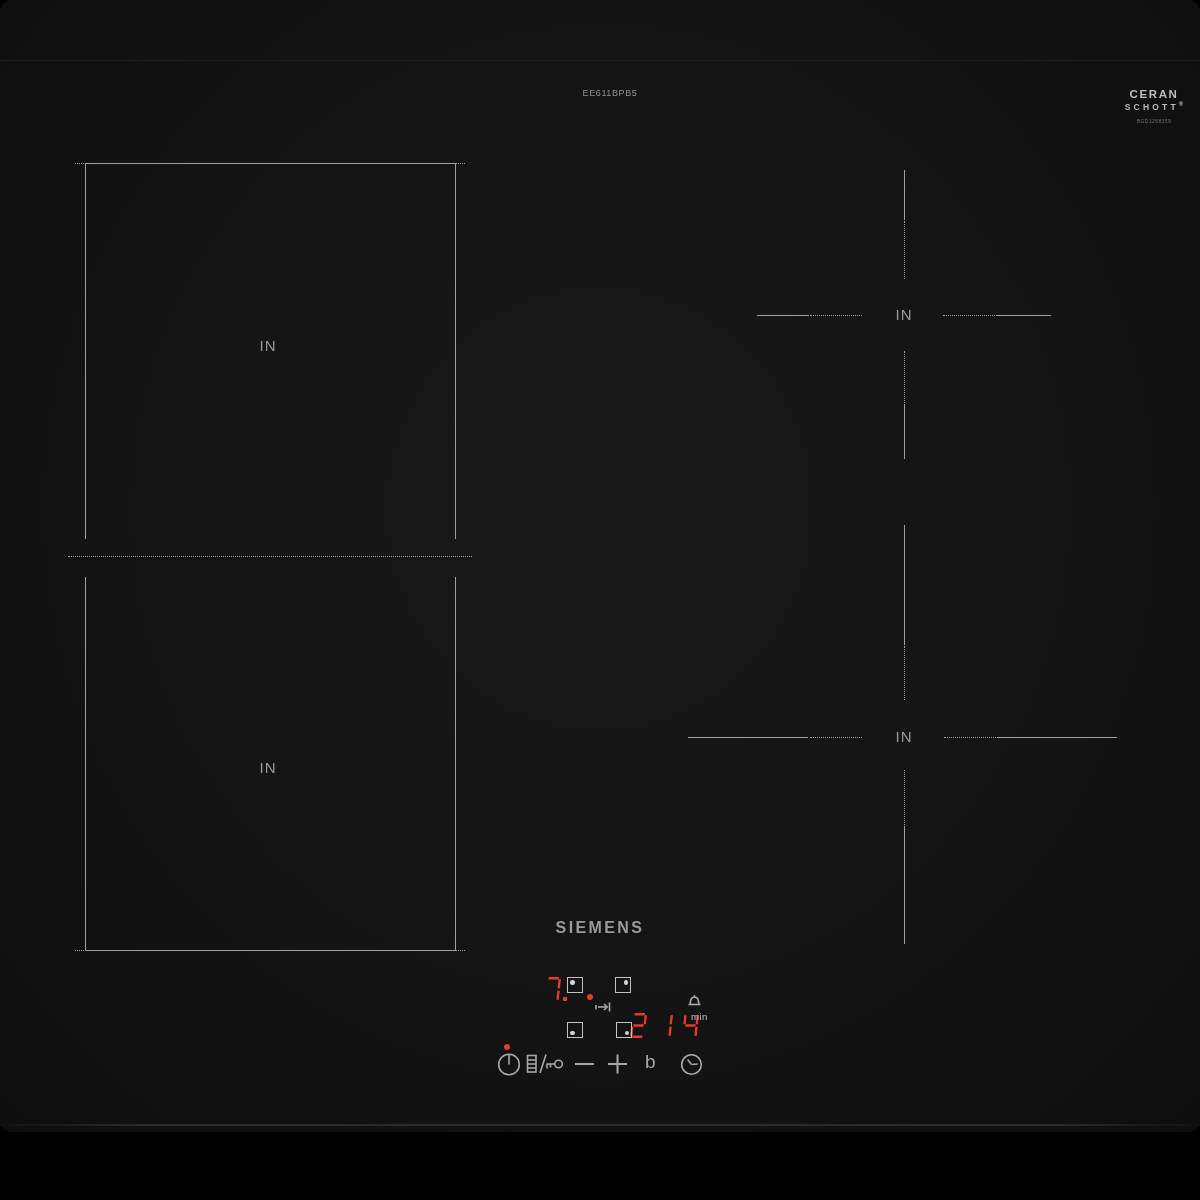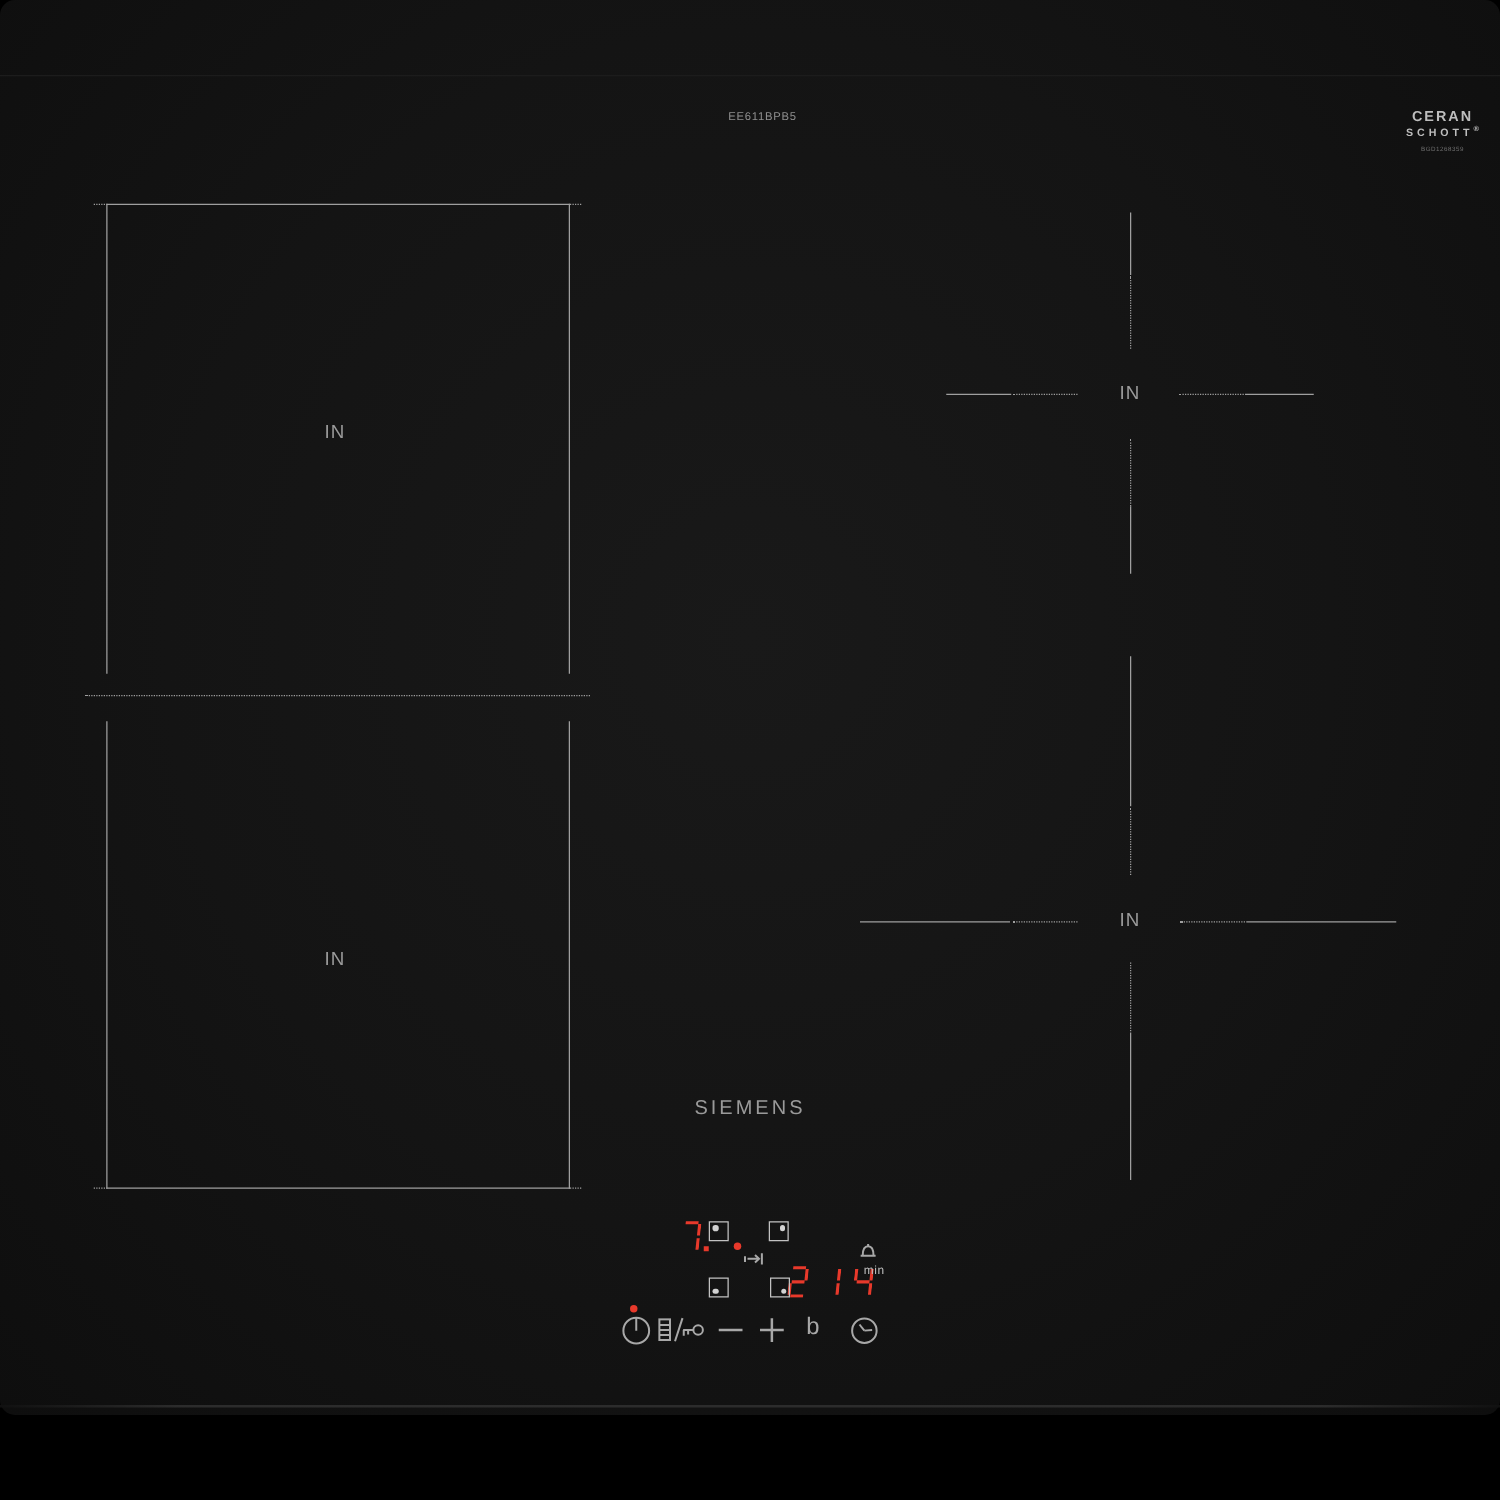--- a/index.html
+++ b/index.html
@@ -29,22 +29,22 @@
   
   .flex-top{left:85px;top:163px;width:369px;height:375px;
     border:1px solid var(--line-gray);border-bottom:none;}
   .flex-bottom{left:85px;top:577px;width:369px;height:373px;
     border:1px solid var(--line-gray);border-top:none;}
   .dotline-h{height:0;border-top:1px dotted var(--line-gray);}
   .solidline-h{height:1px;background:var(--line-gray);}
   .dotline-v{width:0;border-left:1px dotted var(--line-gray);}
   .solidline-v{width:1px;background:var(--line-gray);}
   
-  .siemens{left:500px;top:878px;width:200px;text-align:center;font-size:16px;
-    font-weight:normal;letter-spacing:2.4px;color:#9a9a9a;}
+  .siemens{left:500px;top:919px;width:200px;text-align:center;font-size:16px;
+    font-weight:bold;letter-spacing:2.4px;color:#9a9a9a;}
   
   .zone-square{width:14px;height:14px;border:1.5px solid var(--bright-gray);position:absolute;}
   .zone-square .dot{position:absolute;width:4.5px;height:4.5px;border-radius:50%;background:#d2d2d2;}
   .dot-tl{top:2px;left:2px;} .dot-tr{top:2px;right:2px;}
   .dot-bl{bottom:2px;left:2px;} .dot-br{bottom:2px;right:2px;}
   .red-dot{width:6px;height:6px;border-radius:50%;background:var(--display-red);}
   .seg-display{display:flex;gap:11px;}
   .seg-digit{transform:skewX(-6deg);}
   .seg-dp{width:4px;height:4px;background:var(--display-red);align-self:flex-end;margin-left:-8px;margin-bottom:1px;}
   .min-label{font-size:9.5px;color:#c0c0c0;letter-spacing:.5px;}

